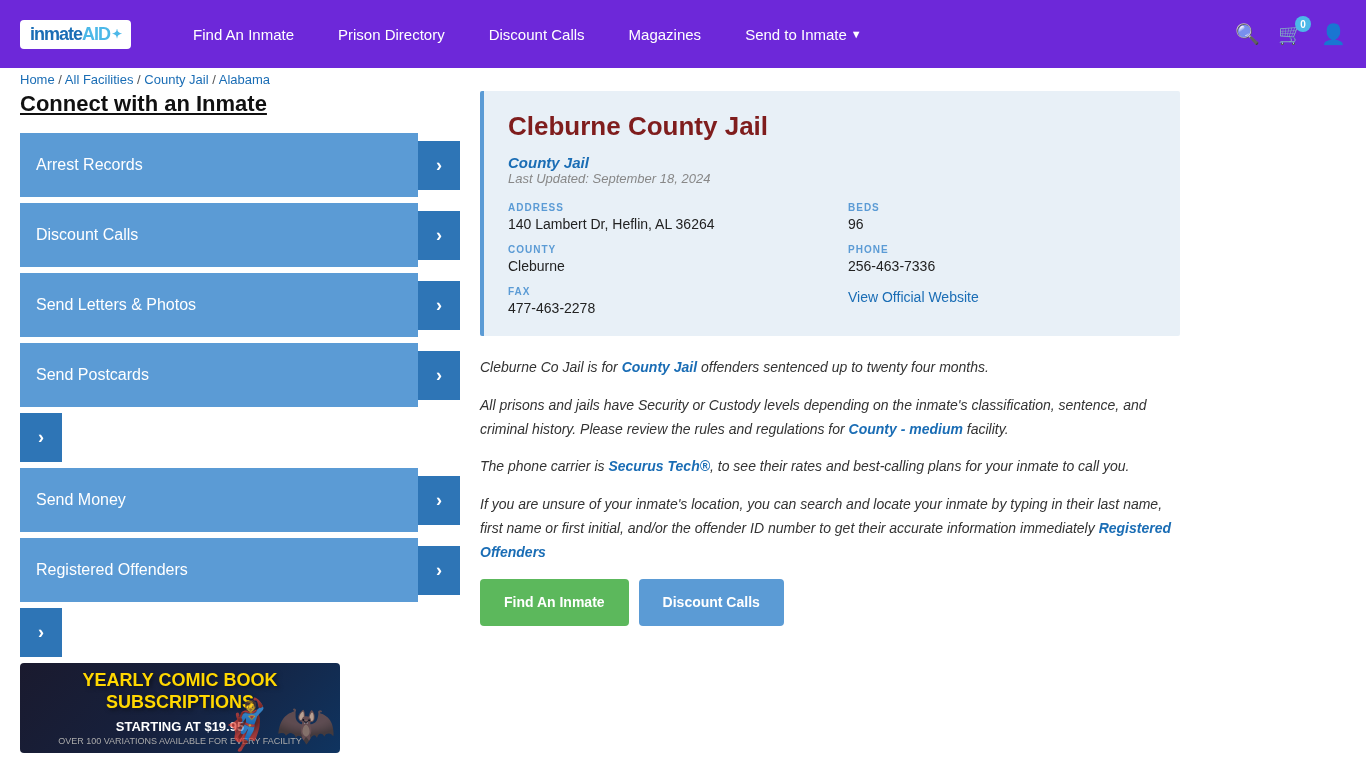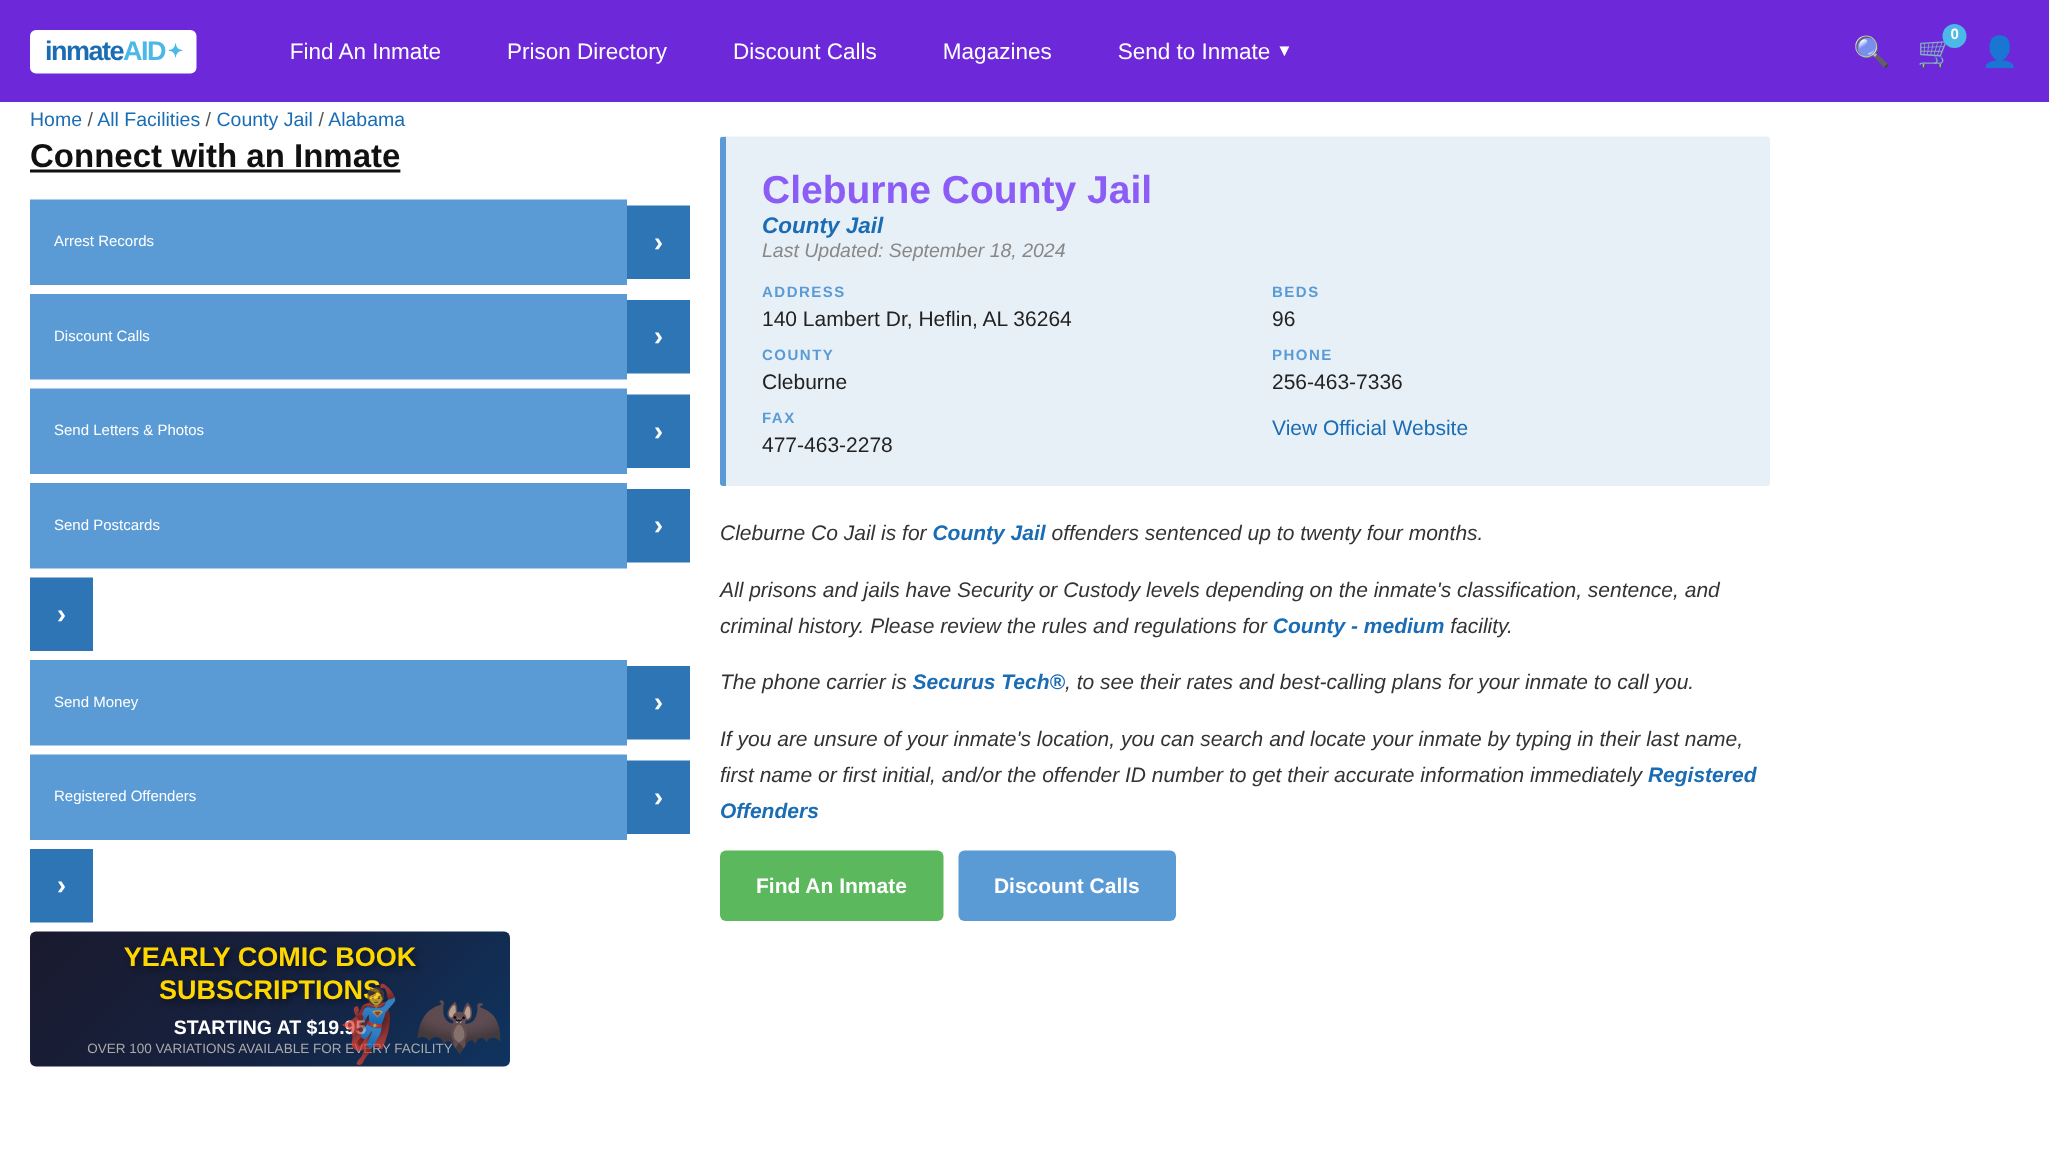--- a/index.html
+++ b/index.html
@@ -118,21 +118,21 @@
     .sidebar-item {
       display: flex;
       align-items: center;
       margin-bottom: 6px;
       cursor: pointer;
       text-decoration: none;
     }
     .sidebar-item-label {
       background: #5b9bd5;
       color: #fff;
-      font-size: 10px;
+      font-size: 16px;
       font-weight: 500;
       padding: 23px 16px;
       flex: 1;
     }
     .sidebar-item-arrow {
       background: #2e75b6;
       color: #fff;
       padding: 14px 18px;
       font-size: 18px;
       font-weight: bold;
@@ -195,22 +195,22 @@
     .facility-card {
       background: #e8f0f7;
       border-left: 4px solid #5b9bd5;
       padding: 20px 24px;
       margin-bottom: 20px;
       border-radius: 2px;
     }
     .facility-name {
       font-size: 26px;
       font-weight: bold;
-      color: #8b5cf6;
-      margin-bottom: 0;
+      color: #7f1d1d;
+      margin-bottom: 12px;
     }
     .facility-type {
       font-size: 15px;
       font-weight: bold;
       color: #1a6db5;
       font-style: italic;
     }
     .facility-updated {
       font-size: 13px;
       color: #888;

